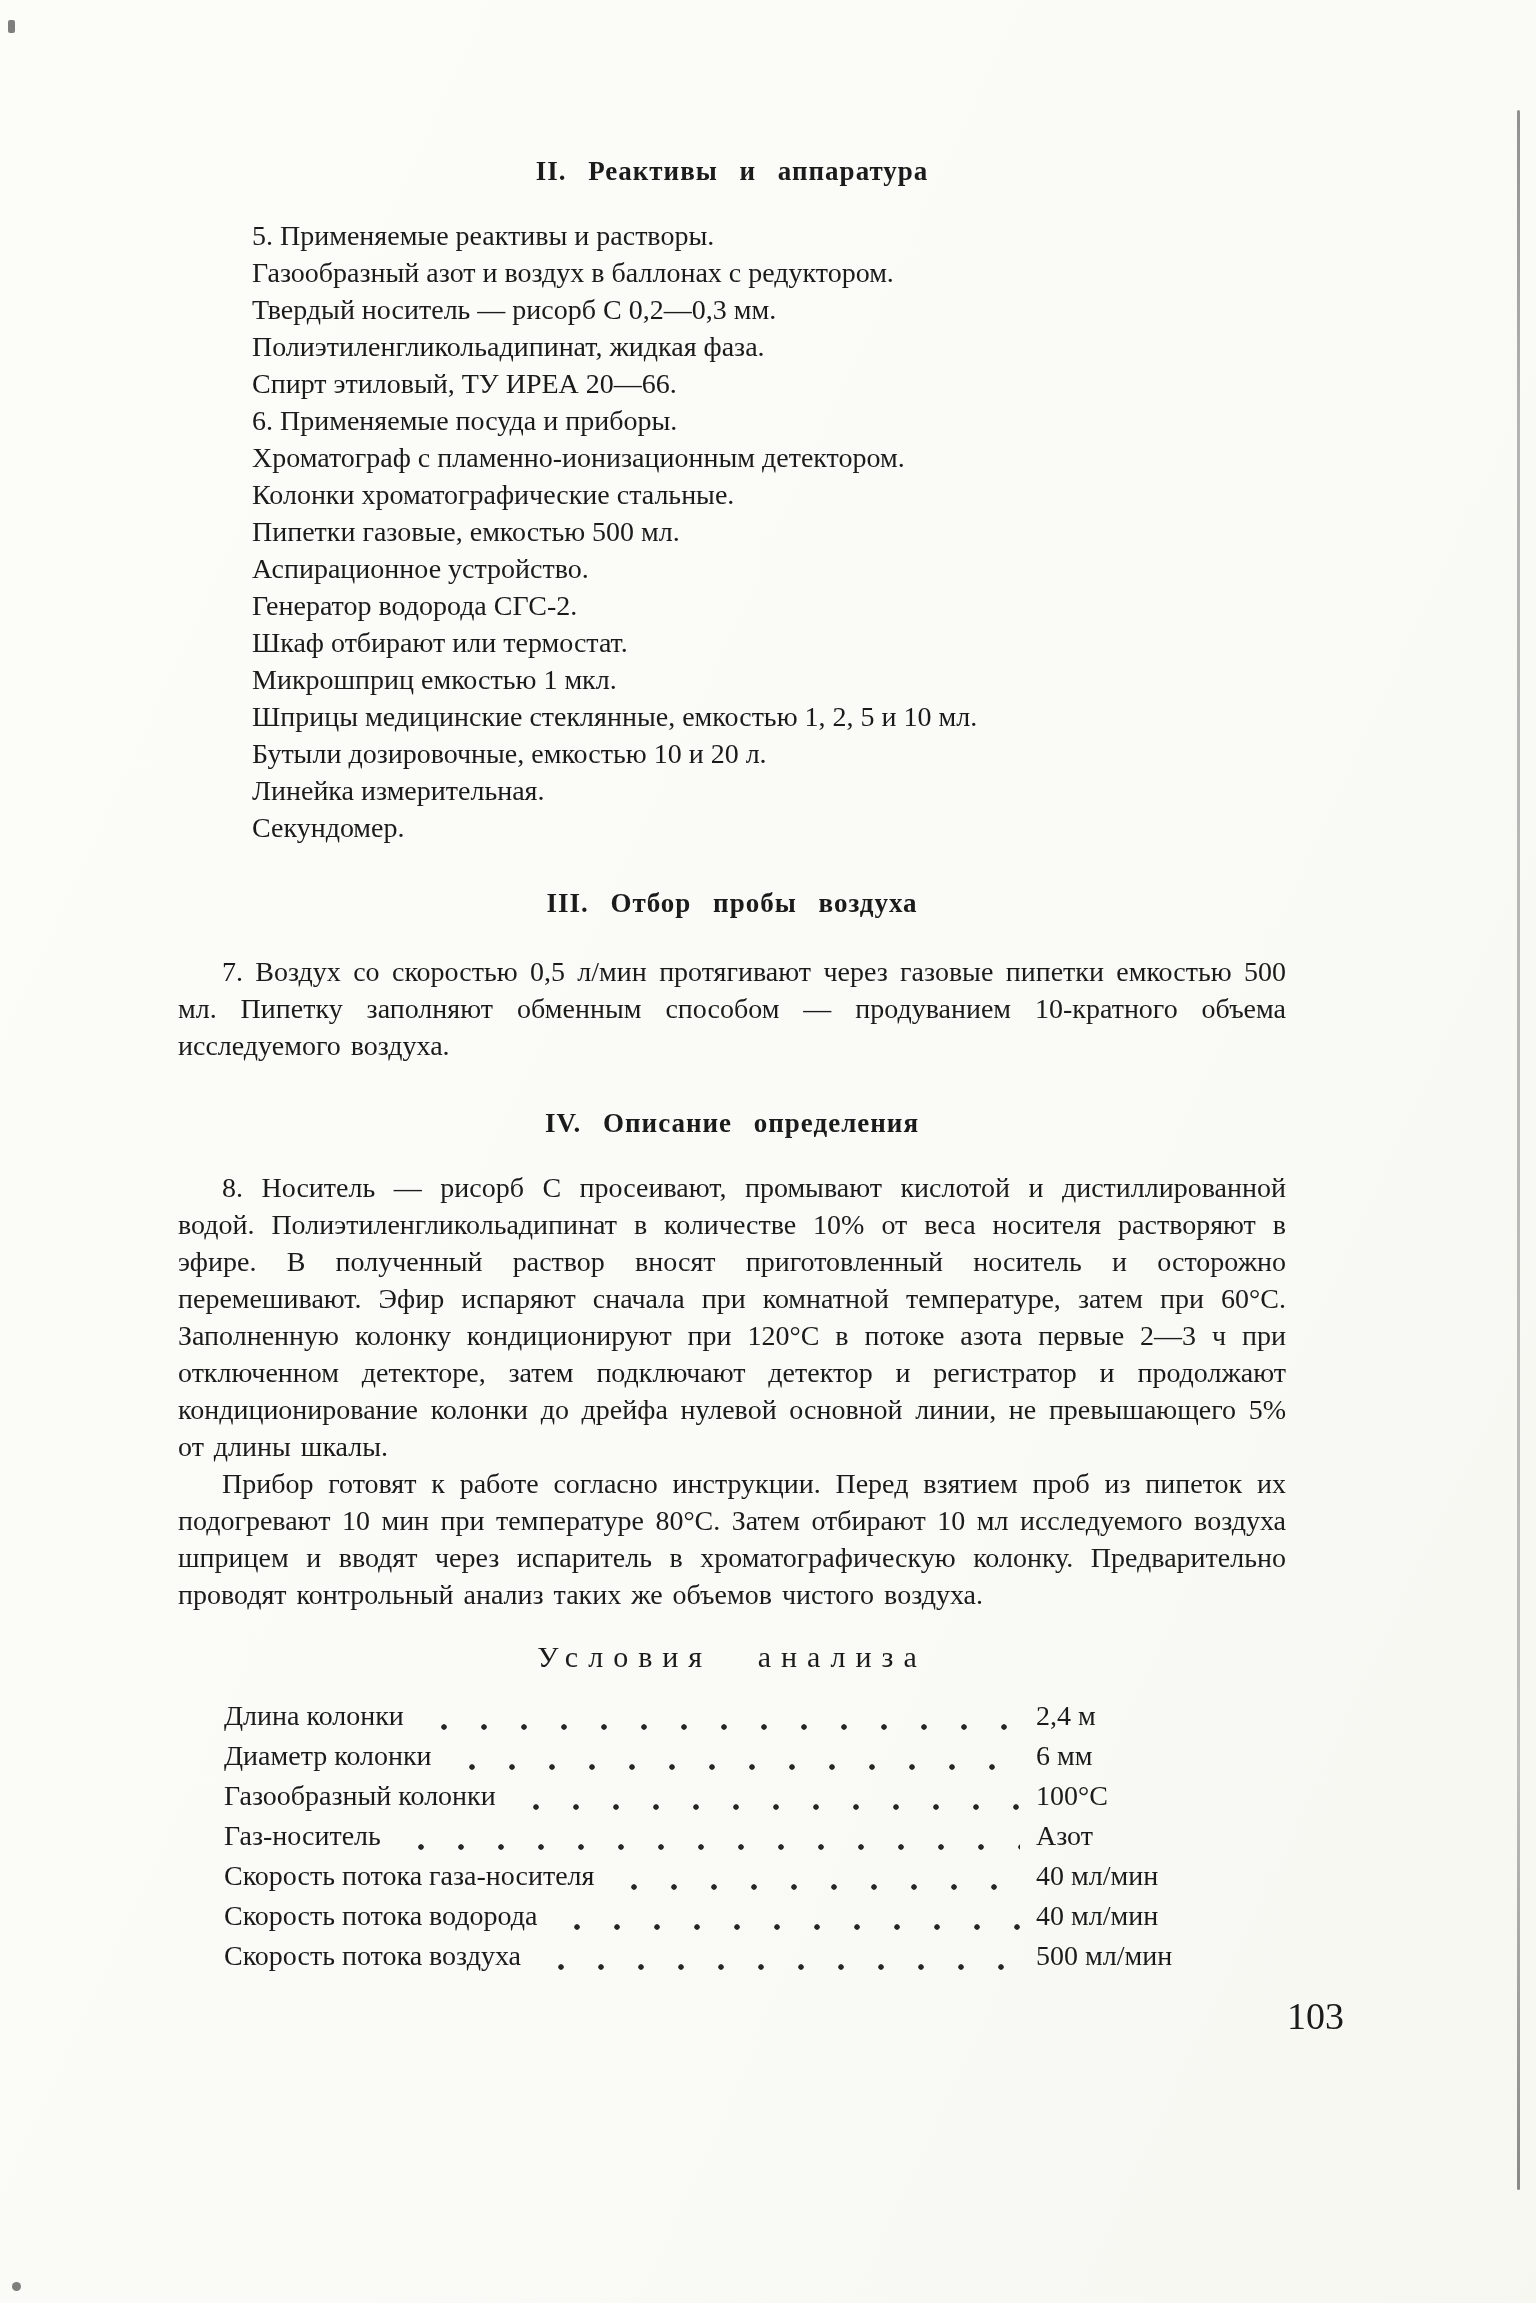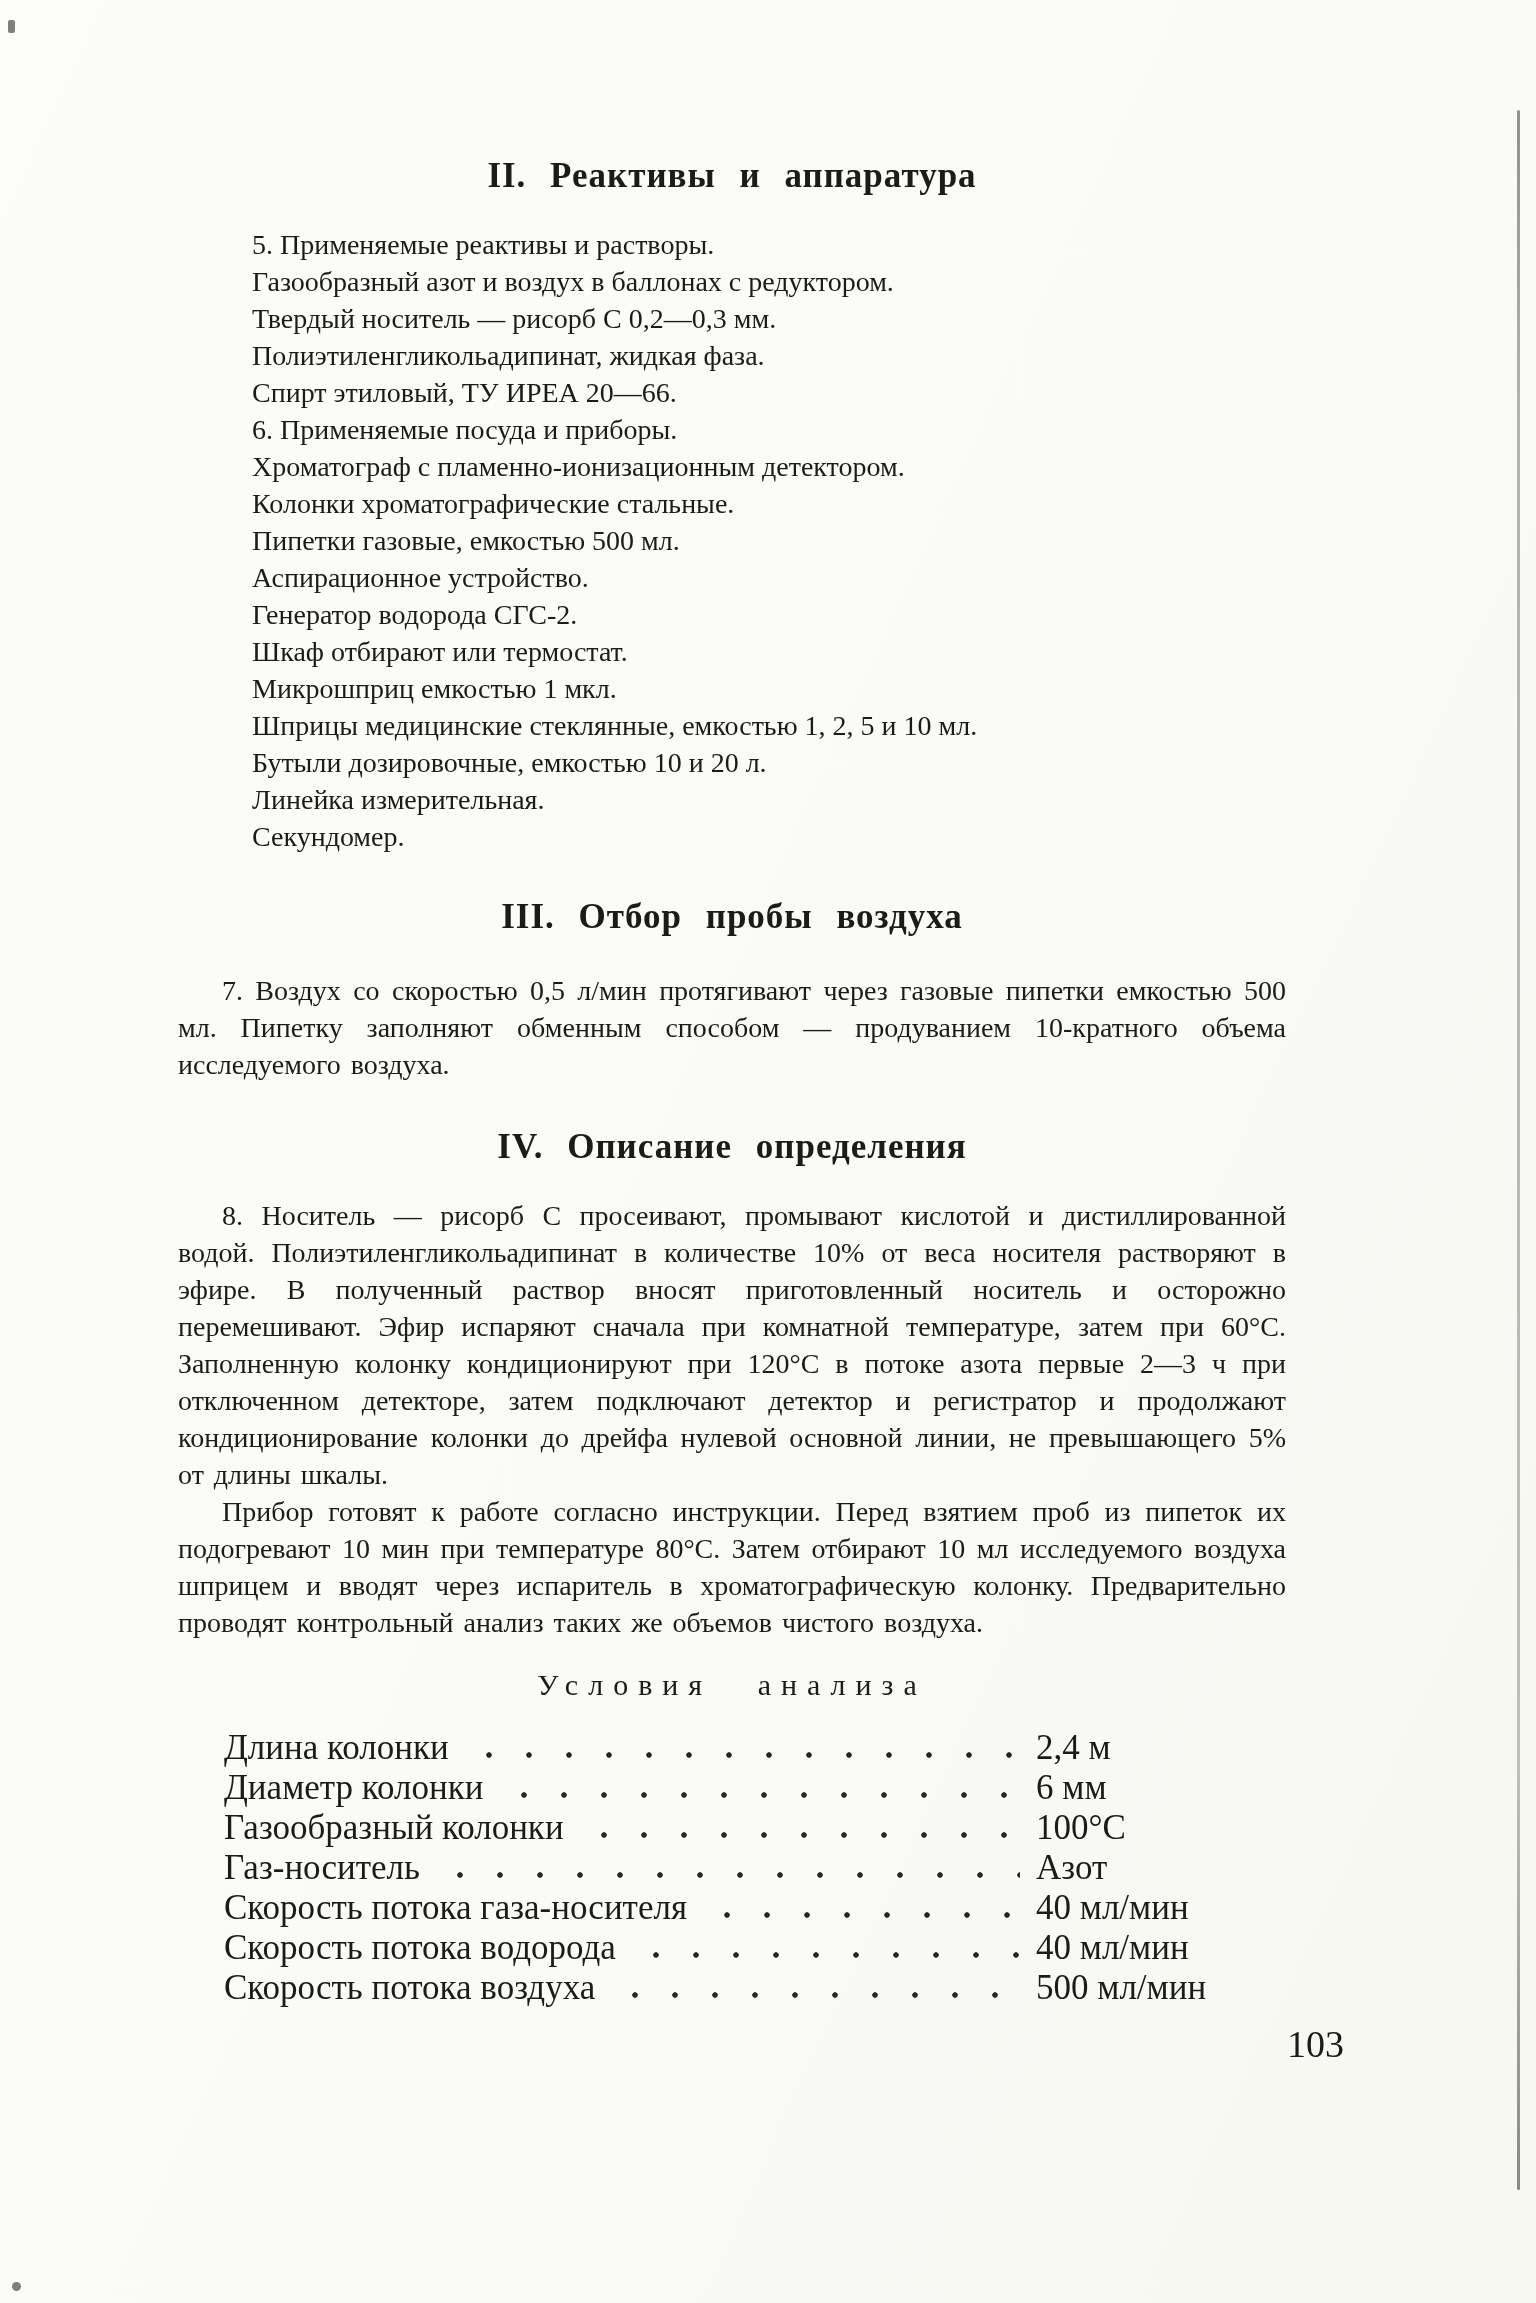--- a/index.html
+++ b/index.html
@@ -17,21 +17,21 @@
   }
 
   .content {
     position: absolute;
     left: 178px;
     top: 156px;
     width: 1108px;
   }
 
   .sec-heading {
-    font-size: 35px;
+    font-size: 27px;
     font-weight: bold;
     text-align: center;
     word-spacing: 14px;
     letter-spacing: 1px;
     line-height: 1.15;
     margin: 0;
   }
   .h2-reagents { margin-bottom: 30px; }
   .h2-sampling { margin-top: 42px; margin-bottom: 34px; }
   .h2-determination { margin-top: 44px; margin-bottom: 30px; }
@@ -50,21 +50,21 @@
 
   .cond-heading {
     font-size: 30px;
     font-weight: normal;
     text-align: center;
     letter-spacing: 10px;
     word-spacing: 28px;
     margin: 27px 0 26px 0;
   }
 
-  .cond-table { margin-left: 46px; font-size: 35px; }
+  .cond-table { margin-left: 46px; font-size: 28px; }
   .cond-row { display: flex; align-items: baseline; height: 40px; }
   .cond-label { flex: none; white-space: nowrap; }
   .cond-dots {
     flex: 1;
     align-self: flex-end;
     height: 24px;
     margin: 0 16px 7px 20px;
     background-image: radial-gradient(circle, #262626 2.4px, transparent 3.1px);
     background-size: 40px 12px;
     background-repeat: repeat-x;

